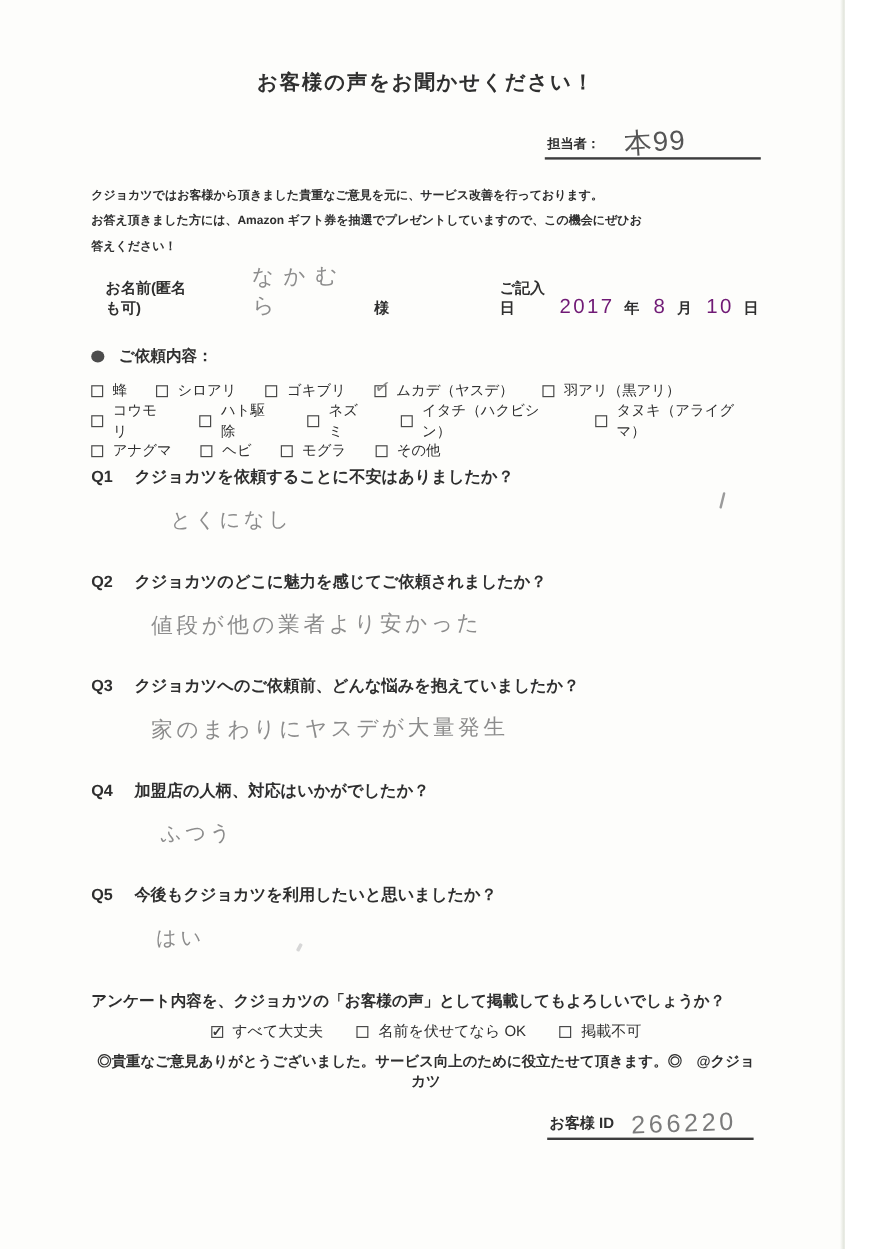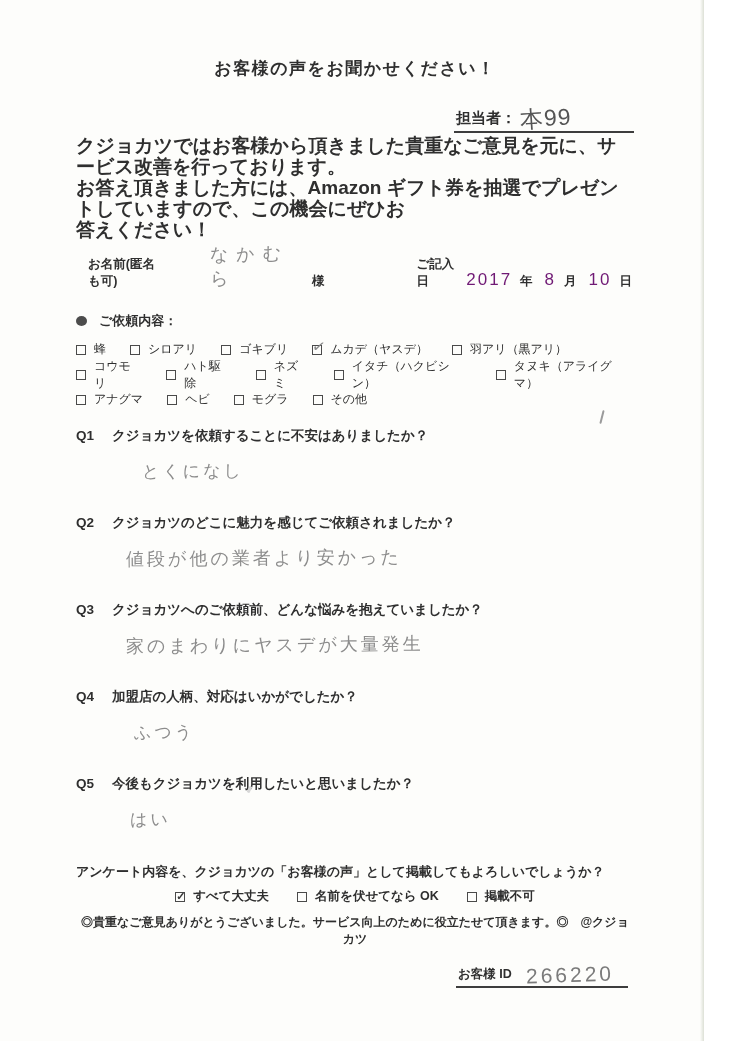--- a/index.html
+++ b/index.html
@@ -22,29 +22,29 @@
   
   .title {
     text-align:center; font-size:17px; font-weight:bold;
     letter-spacing:1.5px; line-height:24px;
   }
   .staff-row { display:flex; justify-content:flex-end; margin-top:18px; height:34px; align-items:flex-end; }
   .staff-line {
     position:relative; display:inline-block; min-width:180px;
     border-bottom:2px solid #3d3d3d; padding:0 6px 3px 2px;
   }
-  .staff-label { font-weight:bold; font-size:15px; }
+  .staff-label { font-weight:bold; font-size:11px; }
   .hw { color:#8b8b8b; font-style:normal; }
   .staff-sig {
     position:absolute; left:66px; bottom:-3px;
     font-size:23px; color:#555; transform:rotate(-4deg);
     letter-spacing:1px; white-space:nowrap;
   }
   
-  .intro { margin-top:2px; font-size:19px; line-height:21px; font-weight:bold; }
+  .intro { margin-top:20px; font-size:10px; line-height:21px; font-weight:bold; }
   
   .info-row {
     margin-top:22px; display:flex; align-items:flex-end;
     font-size:12.5px; font-weight:bold; height:28px; padding-left:12px;
   }
   .hw-name { font-size:18px; letter-spacing:8px; color:#8d8d8d; margin:0 18px 0 46px; font-weight:normal; transform:rotate(-1deg); }
   .honorific { margin-right:60px; }
   .date-label { margin-left:32px; }
   .hw-date { font-size:17px; color:#701a75; font-weight:normal; letter-spacing:2px; margin:0 8px 0 10px; }
   .date-unit { margin-right:2px; }
@@ -61,39 +61,39 @@
   }
   .cb.checked.hwcheck::after {
     content:"✓"; position:absolute; left:-1px; top:-9px;
     font-size:16px; color:#888; transform:rotate(10deg); font-weight:normal;
   }
   .cb.checked.inkcheck::after {
     content:"✓"; position:absolute; left:0px; top:-3px;
     font-size:11px; color:#3a3a3a; font-weight:bold;
   }
   
-  .questions { margin-top:14px; }
+  .questions { margin-top:0; }
   .qblock { margin-bottom:25px; }
   .qline { display:flex; font-size:13.5px; font-weight:bold; line-height:19px; }
   .qno { width:36px; flex:none; }
   .answer {
     margin-top:13px; height:30px; font-size:17px; color:#8c8c8c;
     letter-spacing:3px; transform:rotate(-0.5deg); white-space:nowrap;
   }
   .qblock:nth-of-type(1) .answer { margin-left:66px; }
   .qblock:nth-of-type(2) .answer { margin-left:50px; font-size:18px; }
   .qblock:nth-of-type(3) .answer { margin-left:50px; font-size:18px; }
   .qblock:nth-of-type(4) .answer { margin-left:58px; }
   .qblock:nth-of-type(5) .answer { margin-left:54px; }
   
   .footer { margin-top:26px; }
   .f-question { font-size:13px; font-weight:bold; line-height:19px; }
   .f-options {
     margin-top:7px; display:flex; justify-content:center;
-    column-gap:28px; font-size:12.5px; font-weight:bold; height:18px; align-items:flex-start;
+    column-gap:28px; font-size:12.5px; font-weight:normal; height:18px; align-items:flex-end;
   }
   .f-thanks { margin-top:8px; font-size:12px; font-weight:bold; text-align:center; line-height:17px; }
   .f-idrow { display:flex; justify-content:flex-end; margin-top:6px; height:34px; align-items:flex-end; padding-right:6px; }
   .id-line {
     position:relative; display:inline-block; min-width:172px;
     border-bottom:2px solid #3d3d3d; padding:0 6px 3px 2px;
   }
   .id-label { font-weight:bold; font-size:12.5px; }
   .id-value {
     position:absolute; left:70px; bottom:-1px;

